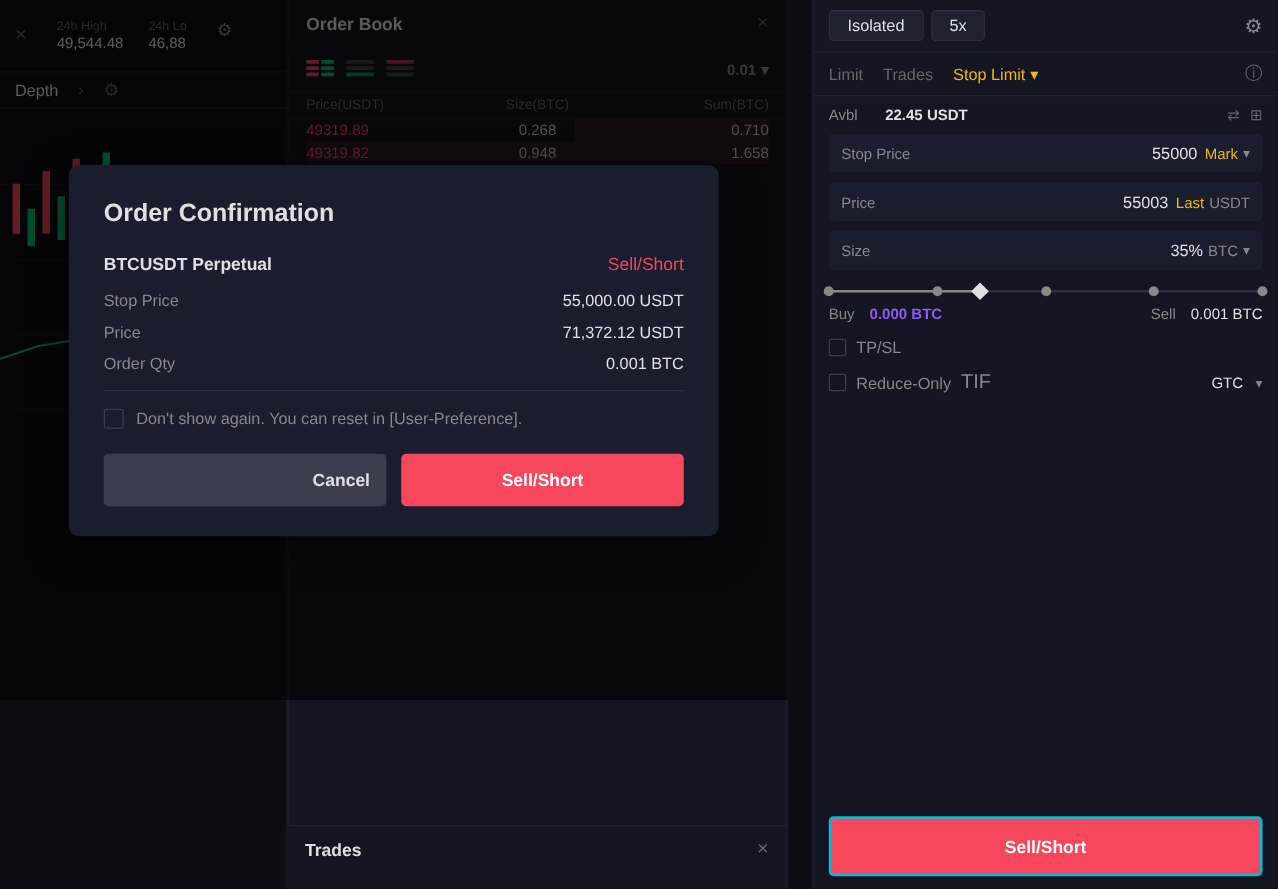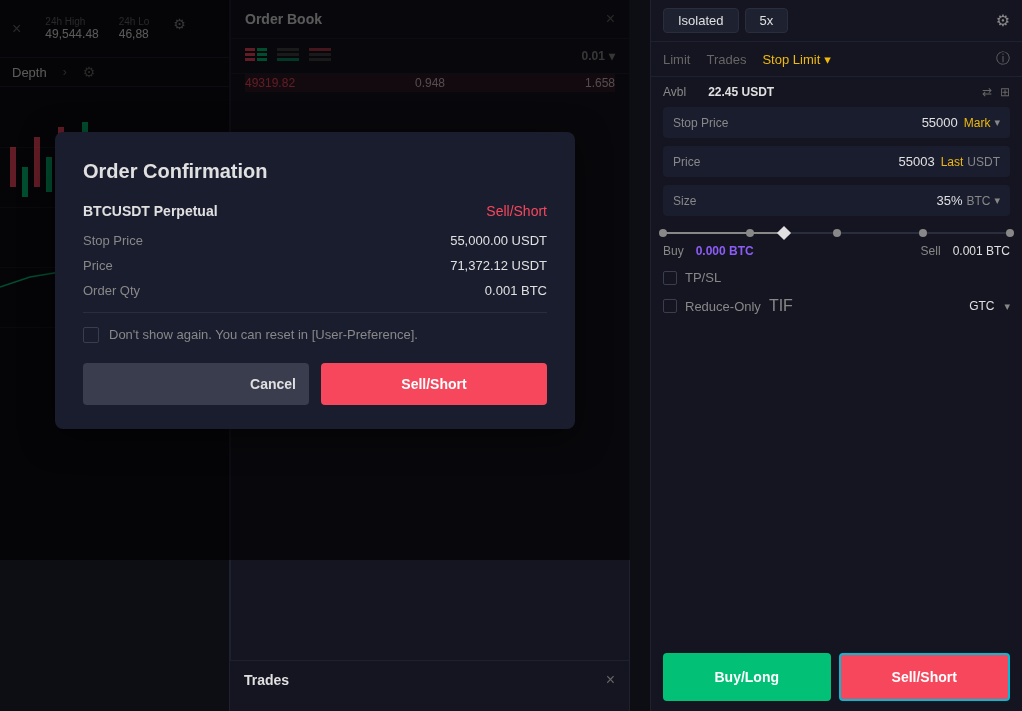--- a/index.html
+++ b/index.html
@@ -688,22 +688,33 @@
           <rect x="0" y="11" width="22" height="3" fill="#555"></rect>
         </svg>
       </div>
     </div>
     <div class="ob-decimals">
       <span>0.01</span>
       <span>▾</span>
     </div>
   </div>
 
+  <div class="ob-columns">
+    <span class="ob-col">Price(USDT)</span>
+    <span class="ob-col" style="text-align:center;">Size(BTC)</span>
+    <span class="ob-col" style="text-align:right;">Sum(BTC)</span>
+  </div>
 
   <div class="ob-rows">
+    <div class="ob-row">
+      <div class="ob-bg-ask" style="width:42%;"></div>
+      <span class="price">49319.89</span>
+      <span class="size">0.268</span>
+      <span class="sum">0.710</span>
+    </div>
     <div class="ob-row">
       <div class="ob-bg-ask" style="width:100%;"></div>
       <span class="price">49319.82</span>
       <span class="size">0.948</span>
       <span class="sum">1.658</span>
     </div>
   </div>
 </div>
 
 <div class="trades-panel">
@@ -788,21 +799,20 @@
 
   <div class="checkbox-row">
     <div class="cb-box"></div>
     <span>Reduce-Only</span>
     <span class="tif-label" style="margin-left:auto;color:#888;font-size:16px;">TIF</span>
     <span class="tif-value" style="margin-left:6px;">GTC</span>
     <span style="color:#888;font-size:11px;margin-left:2px;cursor:pointer;">▾</span>
   </div>
 
   <div class="action-btns">
-    <button class="btn-buy">Buy/Long</button>
     <button class="btn-sell">Sell/Short</button>
   </div>
 </div>
 
 <div class="modal-overlay">
   <div class="modal">
     <div class="modal-title">Order Confirmation</div>
 
     <div class="modal-pair-row">
       <span class="modal-pair">BTCUSDT Perpetual</span>

